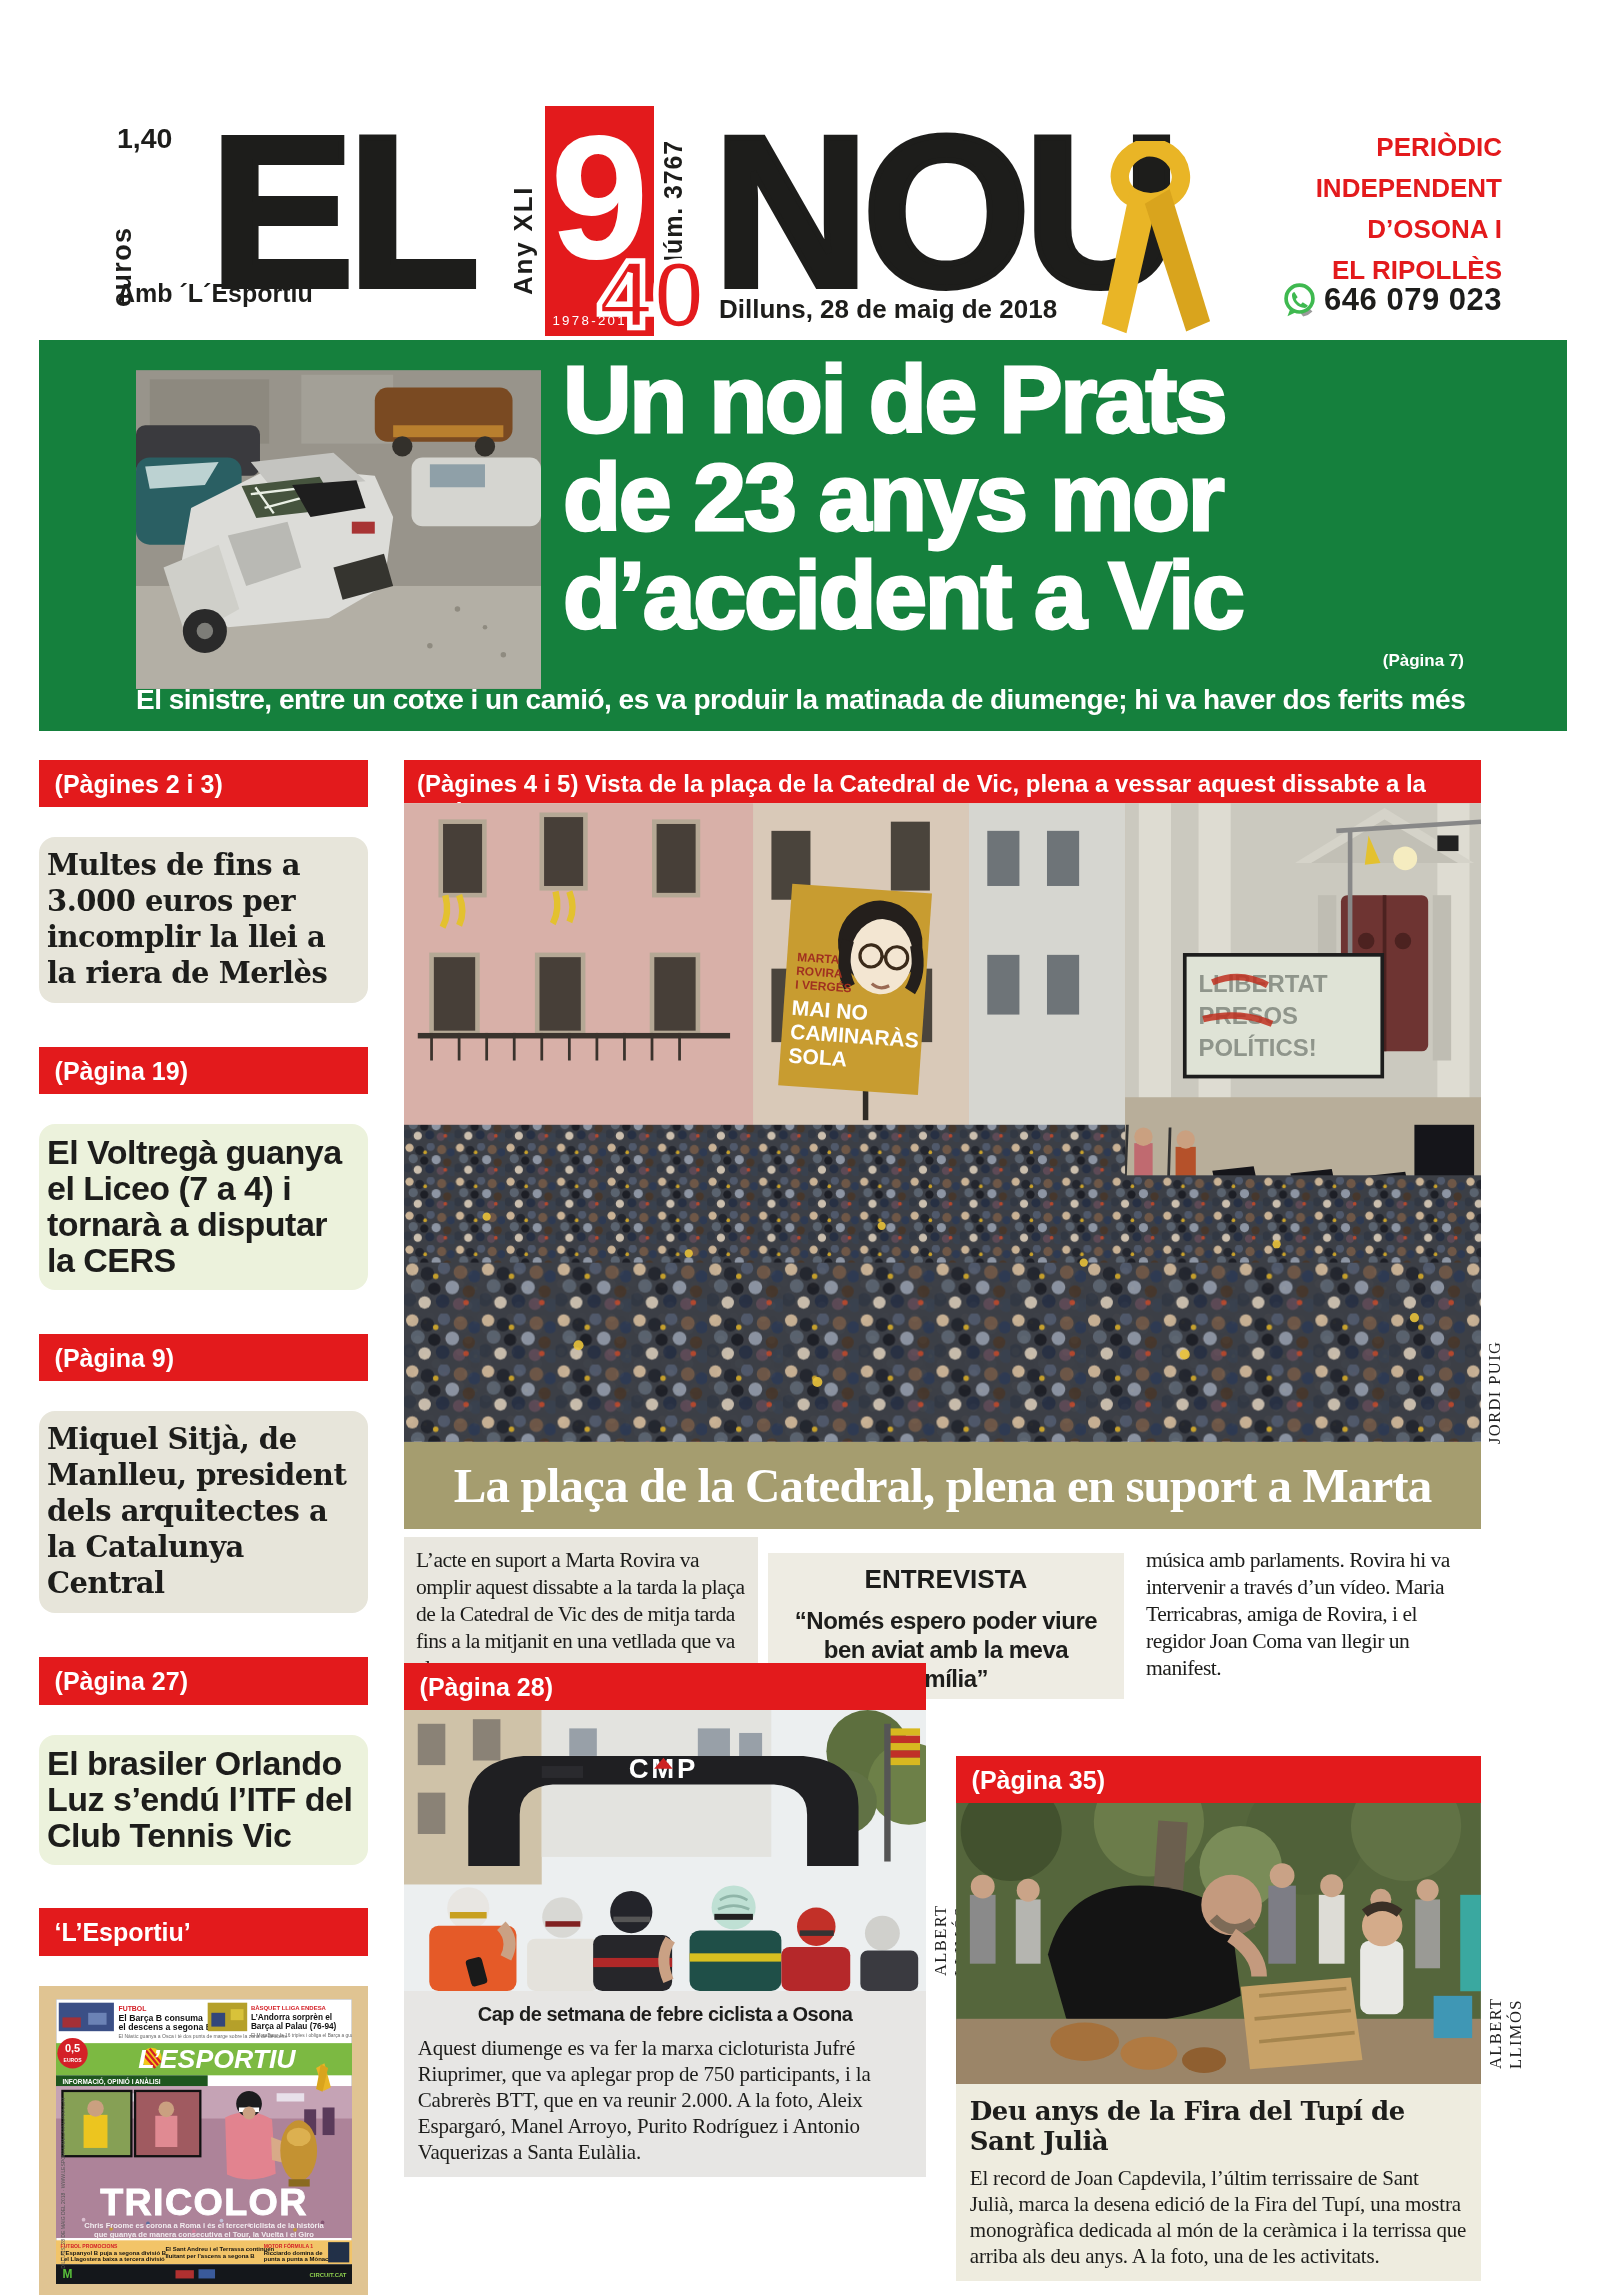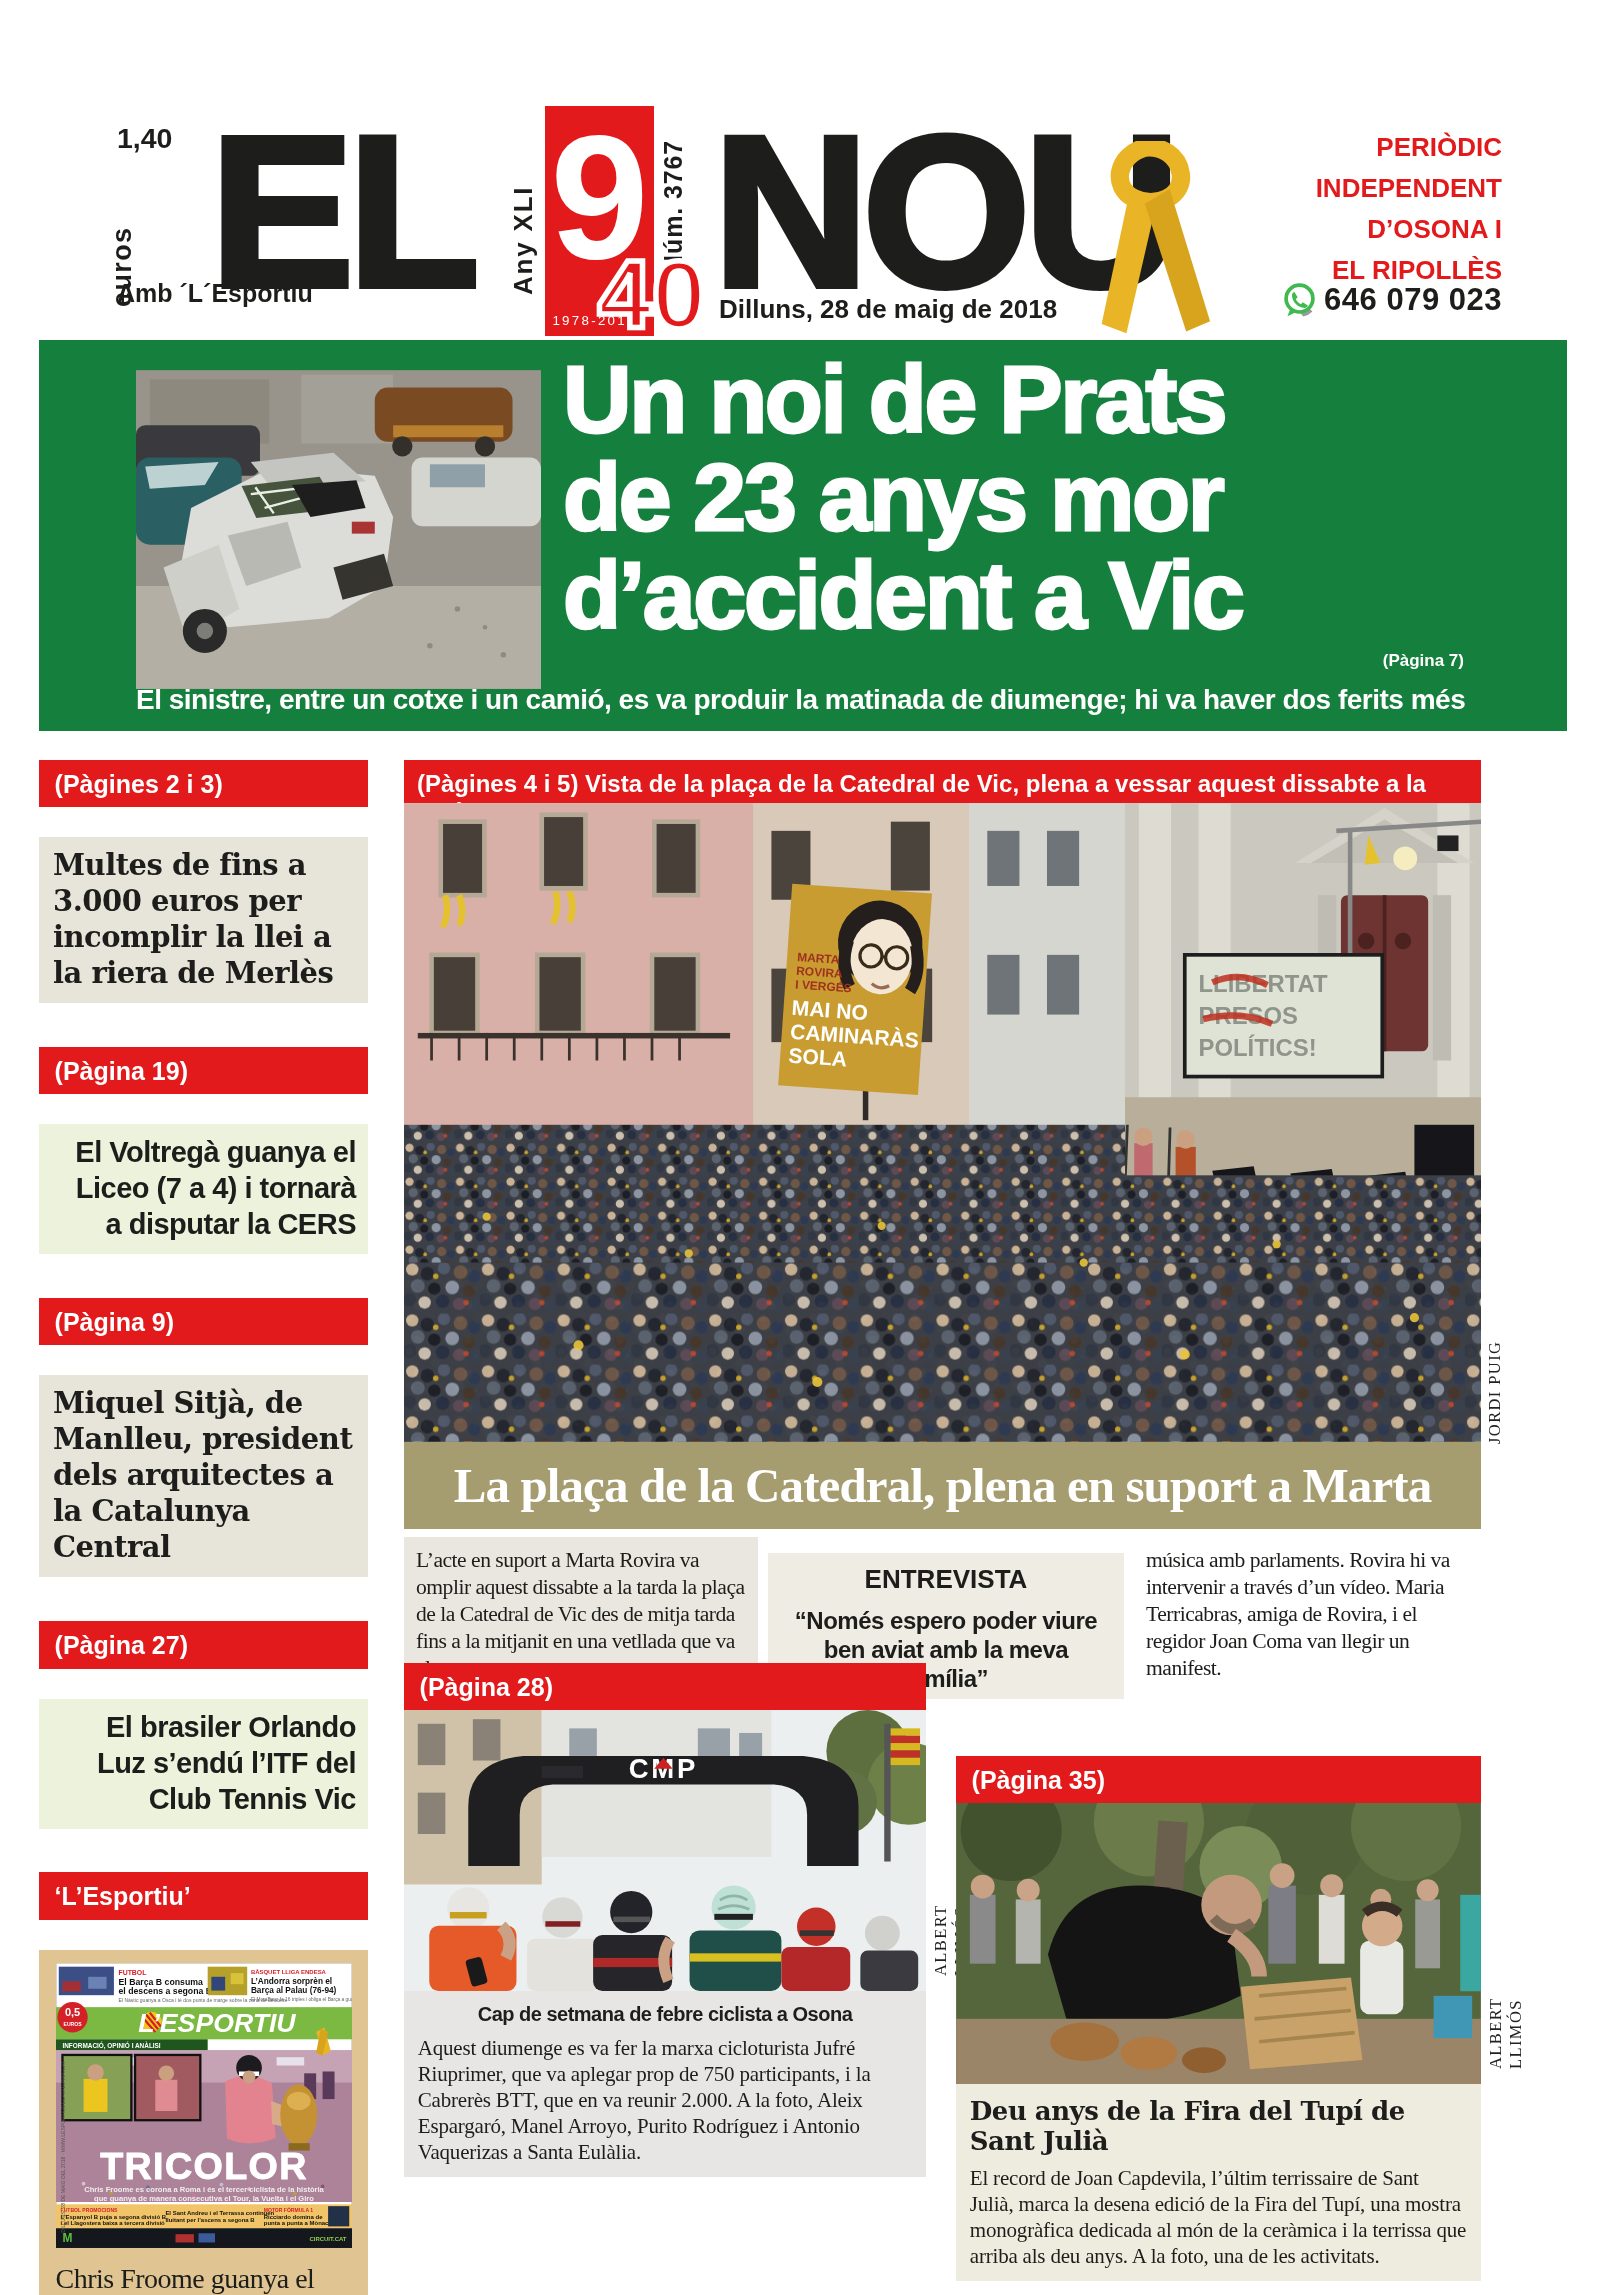--- a/index.html
+++ b/index.html
@@ -37,25 +37,25 @@
   .hero-headline{left:524px;top:10px;width:974px;color:#fff;font-weight:700;
                  font-size:95px;line-height:98px;letter-spacing:-2.3px;-webkit-text-stroke:2.8px #fff;}
   .hero-pageref{right:103px;top:311px;color:#fff;font-size:17px;font-weight:700;}
   .hero-sub{left:97px;top:344px;width:1397px;color:#fff;font-size:28px;font-weight:700;letter-spacing:-0.5px;}
 
   
   #sidebar{left:39px;top:760px;width:329px;display:flex;flex-direction:column;gap:30px;}
   .strip{background:#e31a1c;color:#fff;font-size:25px;font-weight:700;
          padding:10px 4.6px 8.3px 15.6px;}
   .strip.mt{margin-top:13.8px;}
-  .sbox{padding:10px 12px 12px 14px;letter-spacing:-0.5px;}
+  .sbox{padding:10px 12px 12px 8px;letter-spacing:-0.5px;border-radius:16px;}
   .serif-beige{background:#e7e5da;font-family:"DejaVu Serif",serif;font-weight:700;
                font-size:29px;line-height:36px;}
   .sans-green{background:#ecf2dc;font-family:"Liberation Sans",sans-serif;font-weight:700;
-              font-size:29px;line-height:36px;text-align:right;}
+              font-size:34px;line-height:36px;}
   .esportiu-box{background:#e0c492;padding:13.8px 16.5px 12px;}
   .esportiu-caption{font-family:"Liberation Serif",serif;font-size:28px;line-height:38px;
                     margin-top:12px;letter-spacing:-0.5px;}
 
   
   #feature{left:404px;top:760px;width:1077px;}
   .kicker{background:#e31a1c;color:#fff;font-size:24px;font-weight:700;padding:10px 4.6px 8.3px 13px;height:25px;}
   .photo-credit{font-size:16.5px;letter-spacing:1.4px;color:#222;font-family:"Liberation Serif",serif;}
   .credit-plaza{left:1081px;top:542px;height:142px;}
   .olive{height:87px;background:#a59d6f;color:#fff;text-align:center;

